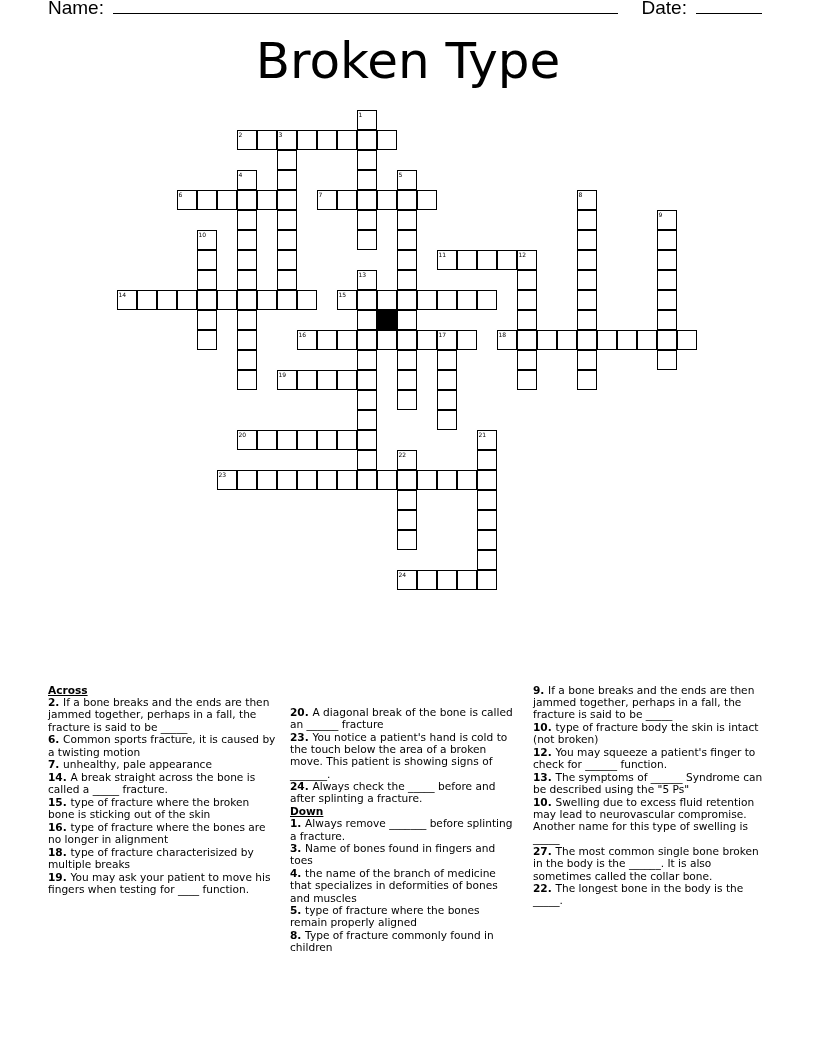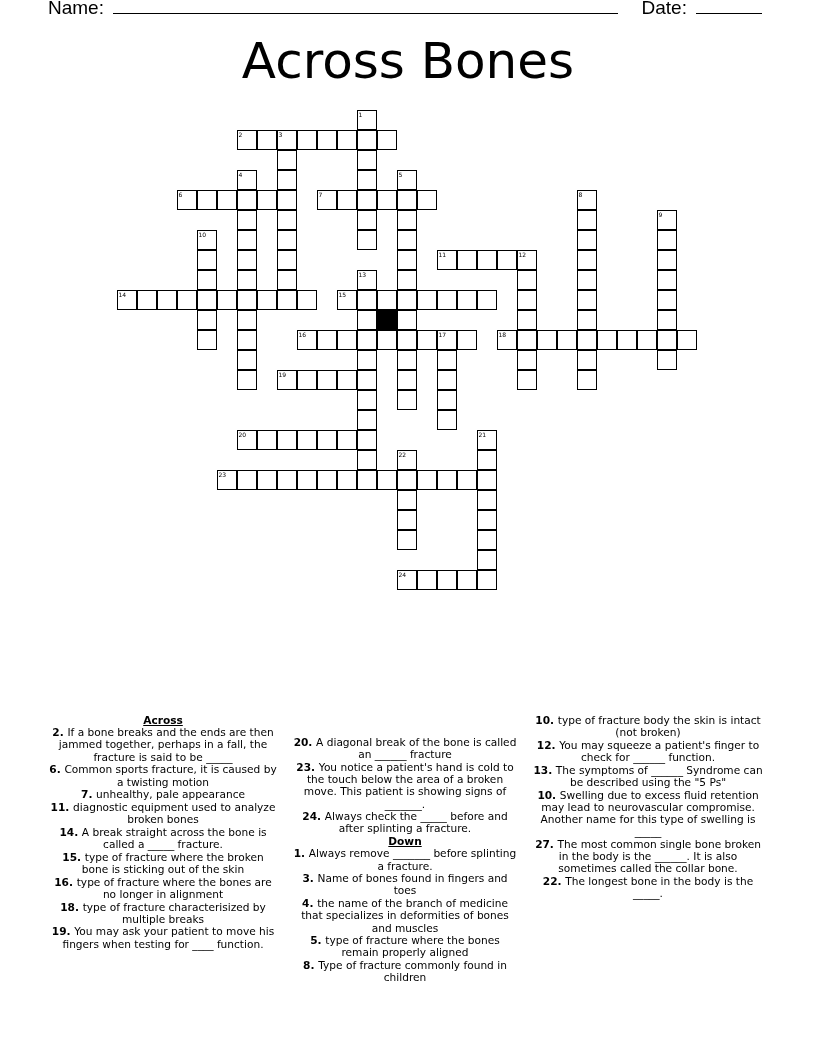--- a/index.html
+++ b/index.html
@@ -5,39 +5,39 @@
   html, body { margin:0; padding:0; background:#ffffff; }
   body { width:816px; height:1056px; position:relative; overflow:hidden; font-family:"Liberation Sans", sans-serif; color:#000; }
   .header { position:absolute; top:-3px; left:48px; font-size:19px; font-family:"Liberation Sans", sans-serif; white-space:nowrap; }
   .header .lbl { display:inline-block; }
   .header .line { display:inline-block; border-bottom:1px solid #000; height:16px; vertical-align:baseline; }
   .title { position:absolute; top:32px; left:0; width:816px; text-align:center; font-size:50px; font-family:"DejaVu Sans", sans-serif; }
   .grid { position:absolute; left:0; top:0; width:816px; height:620px; }
   .cell { position:absolute; width:20px; height:20px; box-sizing:border-box; border:1px solid #000; background:#fff; margin-left:-0.5px; margin-top:-0.5px; }
   .cell.black { background:#000; }
   .cell .num { position:absolute; left:1px; top:0px; font-size:6px; line-height:7px; font-family:"DejaVu Sans", sans-serif; color:#000; }
-  .clues { position:absolute; top:714px; font-family:"DejaVu Sans", sans-serif; font-size:10.6px; line-height:12.2px;text-align:center; }
+  .clues { position:absolute; top:684px; font-family:"DejaVu Sans", sans-serif; font-size:10.6px; line-height:12.2px; }
   .col1 { left:48px; width:230px; }
   .col2 { left:290px; width:230px;margin-top:22px; }
   .col3 { left:533px; width:230px; }
   .sec-head { font-weight:bold; text-decoration:underline; margin:0; }
   .clue { margin:0 0 0.5px 0; }
   .clue b { font-weight:bold; }
 </style>
 </head>
 <body>
 
 <div class="header">
   <span class="lbl">Name:</span>
   <span class="line" style="width:505px; margin-left:4px;"></span>
   <span class="lbl" style="margin-left:18px;">Date:</span>
   <span class="line" style="width:66px; margin-left:4px;"></span>
 </div>
 
-<div class="title">Across Bones</div>
+<div class="title">Broken Type</div>
 
 <div class="grid" id="grid">
     <div class="cell" style="left: 357px; top: 110px;">
       <span class="num">1</span>
     </div>
     <div class="cell" style="left: 357px; top: 130px;"></div>
     <div class="cell" style="left: 357px; top: 150px;"></div>
     <div class="cell" style="left: 357px; top: 170px;"></div>
     <div class="cell" style="left: 357px; top: 190px;"></div>
     <div class="cell" style="left: 357px; top: 210px;"></div>
@@ -251,21 +251,20 @@
     <div class="cell" style="left: 457px; top: 570px;"></div>
     <div class="cell black" style="left: 377px; top: 310px;"></div>
   </div>
 
 <div class="clues col1">
   <div class="sec-head">Across</div>
   <div id="across-a">
       <div class="clue"><b>2. </b><span>If a bone breaks and the ends are then jammed together, perhaps in a fall, the fracture is said to be _____</span></div>
       <div class="clue"><b>6. </b><span>Common sports fracture, it is caused by a twisting motion</span></div>
       <div class="clue"><b>7. </b><span>unhealthy, pale appearance</span></div>
-      <div class="clue"><b>11. </b><span>diagnostic equipment used to analyze broken bones</span></div>
       <div class="clue"><b>14. </b><span>A break straight across the bone is called a _____ fracture.</span></div>
       <div class="clue"><b>15. </b><span>type of fracture where the broken bone is sticking out of the skin</span></div>
       <div class="clue"><b>16. </b><span>type of fracture where the bones are no longer in alignment</span></div>
       <div class="clue"><b>18. </b><span>type of fracture characterisized by multiple breaks</span></div>
       <div class="clue"><b>19. </b><span>You may ask your patient to move his fingers when testing for ____ function.</span></div>
     </div>
 </div>
 <div class="clues col2">
   <div id="across-b">
       <div class="clue"><b>20. </b><span>A diagonal break of the bone is called an ______ fracture</span></div>
@@ -276,20 +275,21 @@
   <div id="down-a">
       <div class="clue"><b>1. </b><span>Always remove _______ before splinting a fracture.</span></div>
       <div class="clue"><b>3. </b><span>Name of bones found in fingers and toes</span></div>
       <div class="clue"><b>4. </b><span>the name of the branch of medicine that specializes in deformities of bones and muscles</span></div>
       <div class="clue"><b>5. </b><span>type of fracture where the bones remain properly aligned</span></div>
       <div class="clue"><b>8. </b><span>Type of fracture commonly found in children</span></div>
     </div>
 </div>
 <div class="clues col3">
   <div id="down-b">
+      <div class="clue"><b>9. </b><span>If a bone breaks and the ends are then jammed together, perhaps in a fall, the fracture is said to be _____</span></div>
       <div class="clue"><b>10. </b><span>type of fracture body the skin is intact (not broken)</span></div>
       <div class="clue"><b>12. </b><span>You may squeeze a patient's finger to check for ______ function.</span></div>
       <div class="clue"><b>13. </b><span>The symptoms of ______ Syndrome can be described using the "5 Ps"</span></div>
       <div class="clue"><b>10. </b><span>Swelling due to excess fluid retention may lead to neurovascular compromise. Another name for this type of swelling is _____</span></div>
       <div class="clue"><b>27. </b><span>The most common single bone broken in the body is the ______. It is also sometimes called the collar bone.</span></div>
       <div class="clue"><b>22. </b><span>The longest bone in the body is the _____.</span></div>
     </div>
 </div>
 
 </body></html>

